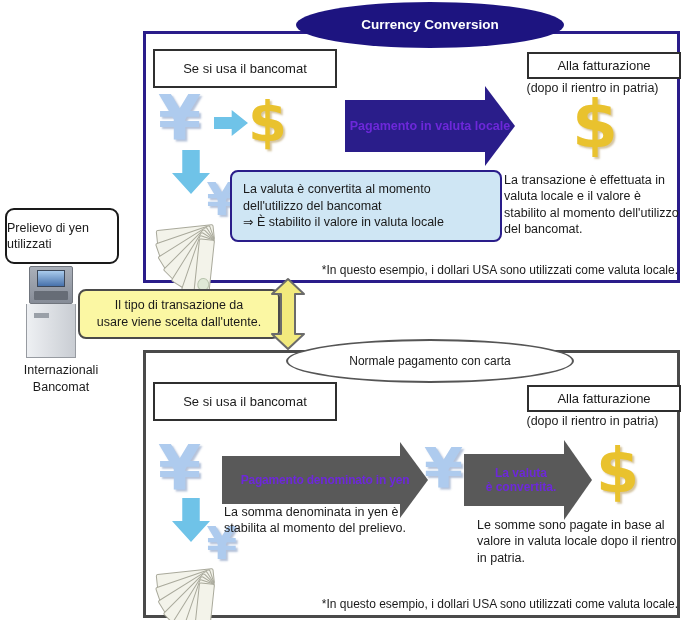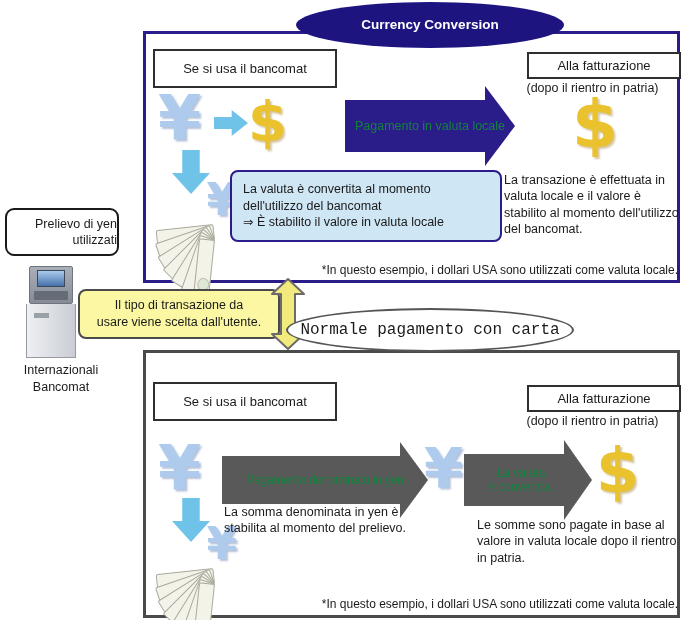--- a/index.html
+++ b/index.html
@@ -44,21 +44,21 @@
     background:#6fc3e8; z-index:1;
     clip-path:polygon(27% 0, 73% 0, 73% 52%, 100% 52%, 50% 100%, 0 52%, 27% 52%);
   }
 
   
   .harrow { position:absolute; display:flex; align-items:center; z-index:2; }
   .harrow .body { display:flex; align-items:center; }
   .harrow .head { width:0; height:0; }
   .harrow .label {
     position:absolute; inset:0; display:flex; align-items:center; justify-content:center;
-    color:#15803d; font-weight:normal; white-space:nowrap; z-index:2;
+    color:#6d28d9; font-weight:bold; white-space:nowrap; z-index:2;
   }
   .navy .body { background:#2a1d8a; height:52px; width:140px; }
   .navy .head { border-top:40px solid transparent; border-bottom:40px solid transparent; border-left:30px solid #2a1d8a; }
   .navy .label { font-size:12.5px; }
   .gray .body { background:#595959; height:48px; }
   .gray .head { border-top:38px solid transparent; border-bottom:38px solid transparent; border-left:28px solid #595959; }
   .gray .label { font-size:12px; }
   .label.two-line { flex-direction:column; line-height:1.2;align-items:center; }
 
   
@@ -67,22 +67,22 @@
     border:2px solid #2a1d8a; border-radius:8px; padding:9px 11px;
     font-size:12.5px; line-height:1.32; z-index:3;
   }
   .note-box span { display:block; }
 
   .para { line-height:1.3; font-size:12.5px; z-index:2; }
   .footnote { text-align:right; font-size:12px; white-space:nowrap; z-index:2; }
 
   
   .withdraw-box {
-    left:5px; top:208px; width:114px; height:48px; border:2.5px solid #1a1a1a;
-    border-radius:9px; display:flex; flex-direction:column; align-items:flex-end;
+    left:5px; top:208px; width:114px; height:56px; border:2.5px solid #1a1a1a;
+    border-radius:9px; display:flex; flex-direction:column; align-items:flex-start;
     justify-content:center; font-size:12.5px; line-height:1.3; text-align:center;
   }
   .atm-caption { left:0; top:362px; width:122px; text-align:center; font-size:12.5px; line-height:1.35; }
 
   
   .atm { left:26px; top:266px; width:50px; height:92px; z-index:1; }
   .atm-head { position:absolute; top:0; left:3px; right:3px; height:38px;
     background:linear-gradient(180deg,#aab0ba,#868c97); border:1px solid #70757d; border-radius:2px; }
   .atm-screen { position:absolute; top:3px; left:7px; width:28px; height:17px;
     background:linear-gradient(180deg,#a9cbec,#4771ab); border:1px solid #3c4758; }
@@ -95,23 +95,23 @@
   .choice-box {
     left:78px; top:289px; width:202px; height:50px; background:#fbf7a3;
     border:2px solid #4a4a4a; border-radius:8px; display:flex; flex-direction:column;
     align-items:center; justify-content:center; font-size:12.5px; line-height:1.35;
     text-align:center; z-index:2;
   }
   .double-arrow { left:268px; top:277px; z-index:2; }
 
   
   .norm-ellipse {
-    left:286px; top:308px; width:288px; height:44px; background:#fff;
+    left:286px; top:339px; width:288px; height:44px; background:#fff;
     border:2px solid #555; border-radius:50%; display:flex; align-items:center;
-    justify-content:center; font-size:16px; z-index:3;font-family:Liberation Mono, monospace;
+    justify-content:center; font-size:12px; z-index:3;
   }
 
   
   .money { z-index:2; width:88px; height:64px; }
   .money .note {
     position:absolute; right:20px; bottom:8px; width:58px; height:16px;
     background:#f3f3ea; border:1px solid #a9a99b; border-radius:2px;
     transform-origin:100% 100%; display:block;
   }
   .money .note.front::after {

